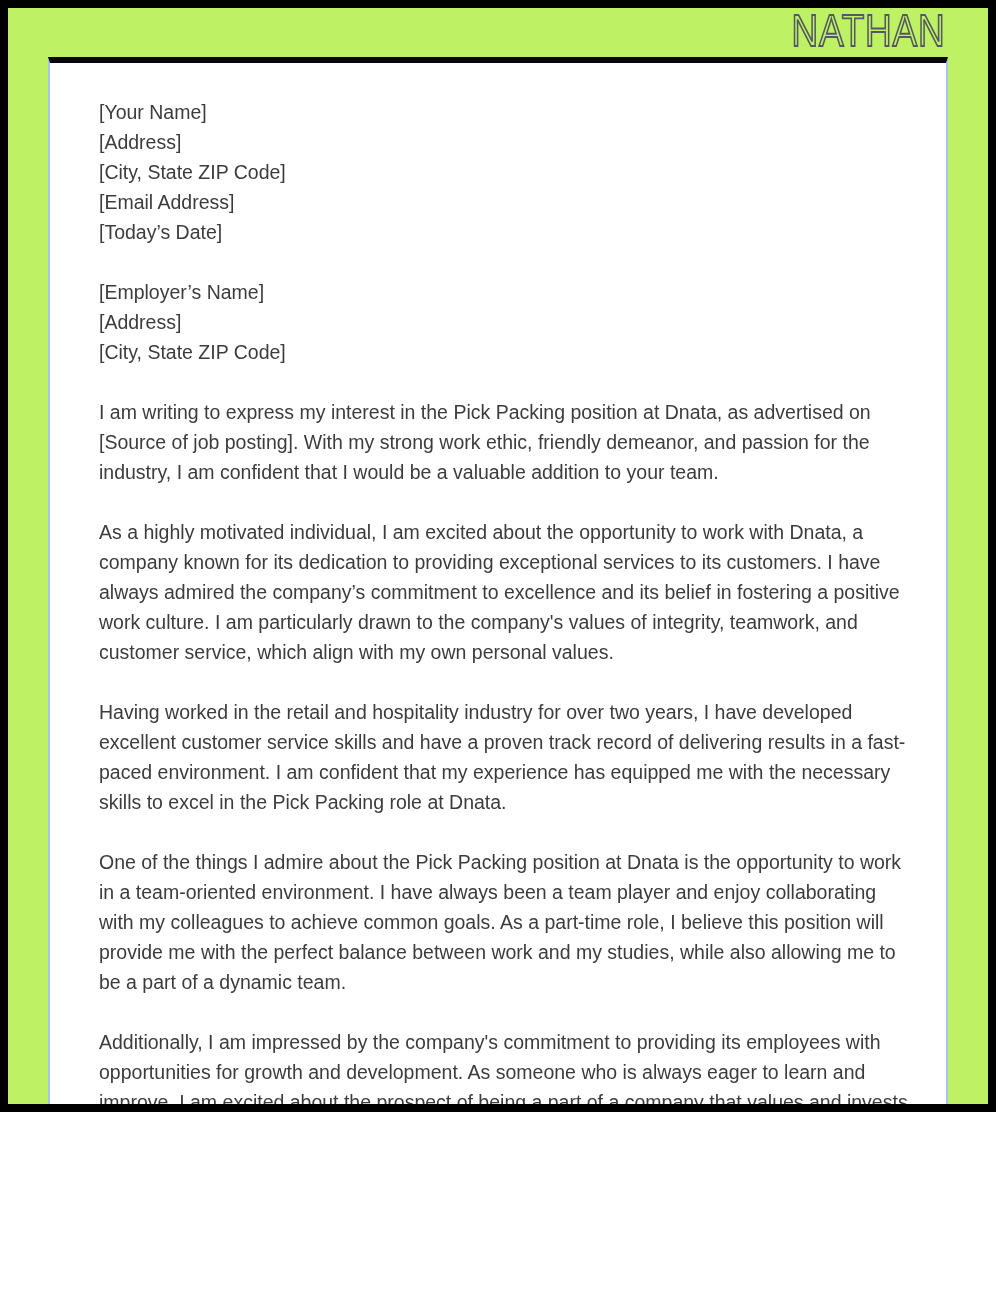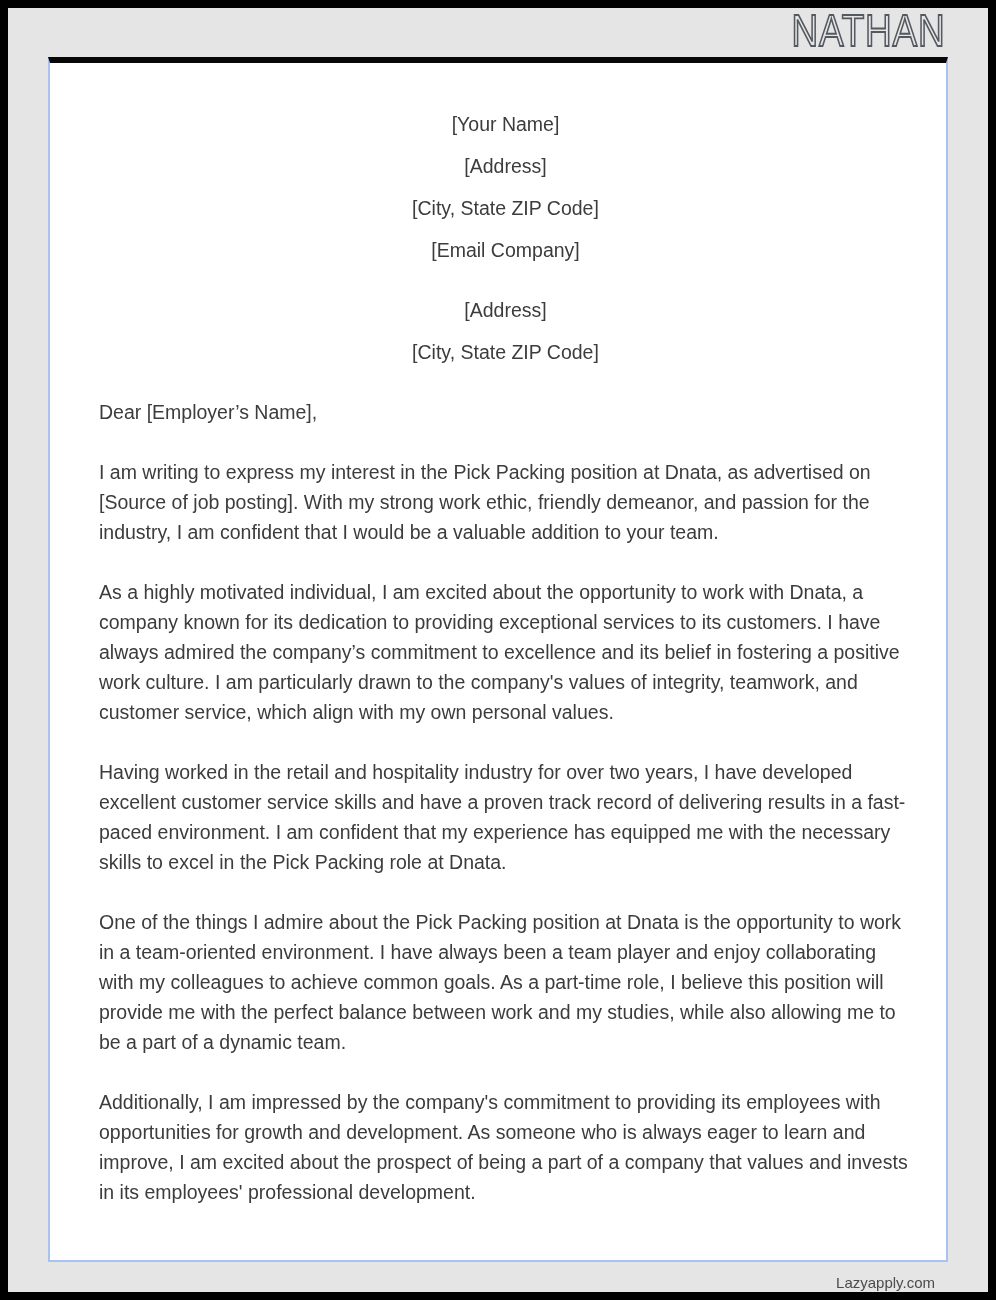--- a/index.html
+++ b/index.html
@@ -1,20 +1,20 @@
 <!DOCTYPE html>
 <html><head>
 <meta charset="utf-8">
 <style>
   html, body { margin: 0; padding: 0; }
   .screen {
     position: relative;
     width: 996px;
-    height: 1300px;
-    background: #e5e5e5;
+    height: 1112px;
+    background: #bef264;
     overflow: hidden;
     font-family: "Liberation Sans", sans-serif;
   }
   
   .frame {
     position: absolute;
     inset: 0;
     border: 8px solid #000000;
     box-sizing: border-box;
     z-index: 30;
@@ -51,21 +51,21 @@
     position: absolute;
     left: 99px;
     top: 97px;
     width: 813px;
     color: #3c3c3c;
     font-size: 19.5px;
     line-height: 30px;
     z-index: 2;
   }
   .addr-block { margin: 0 0 30px 0; }
-  .addr-line { margin: 12px; text-align: center; }
+  .addr-line { margin: 0; }
   .salutation { margin: 0 0 30px 0; }
   .content p.para { margin: 14px 0 30px 0; }
   .watermark {
     position: absolute;
     top: 1274px;
     right: 61px;
     font-size: 15px;
     line-height: 18px;
     color: #4b4b4b;
     z-index: 3;
@@ -79,29 +79,30 @@
   <div class="brand">NATHAN</div>
 
   <div class="page"></div>
 
   <div class="content">
 
     <div class="addr-block">
       <p class="addr-line">[Your Name]</p>
       <p class="addr-line">[Address]</p>
       <p class="addr-line">[City, State ZIP Code]</p>
-      <p class="addr-line">[Email Company]</p>
+      <p class="addr-line">[Email Address]</p>
+      <p class="addr-line">[Today’s Date]</p>
     </div>
 
     <div class="addr-block">
+      <p class="addr-line">[Employer’s Name]</p>
       <p class="addr-line">[Address]</p>
       <p class="addr-line">[City, State ZIP Code]</p>
     </div>
 
-    <p class="salutation">Dear [Employer’s Name],</p>
 
     <p class="para">I am writing to express my interest in the Pick Packing position at Dnata, as advertised on [Source of job posting]. With my strong work ethic, friendly demeanor, and passion for the industry, I am confident that I would be a valuable addition to your team.</p>
     <p class="para">As a highly motivated individual, I am excited about the opportunity to work with Dnata, a company known for its dedication to providing exceptional services to its customers. I have always admired the company’s commitment to excellence and its belief in fostering a positive work culture. I am particularly drawn to the company's values of integrity, teamwork, and customer service, which align with my own personal values.</p>
     <p class="para">Having worked in the retail and hospitality industry for over two years, I have developed excellent customer service skills and have a proven track record of delivering results in a fast-paced environment. I am confident that my experience has equipped me with the necessary skills to excel in the Pick Packing role at Dnata.</p>
     <p class="para">One of the things I admire about the Pick Packing position at Dnata is the opportunity to work in a team-oriented environment. I have always been a team player and enjoy collaborating with my colleagues to achieve common goals. As a part-time role, I believe this position will provide me with the perfect balance between work and my studies, while also allowing me to be a part of a dynamic team.</p>
     <p class="para">Additionally, I am impressed by the company's commitment to providing its employees with opportunities for growth and development. As someone who is always eager to learn and improve, I am excited about the prospect of being a part of a company that values and invests in its employees' professional development.</p>
 
   </div>
 
   <div class="watermark">Lazyapply.com</div>

